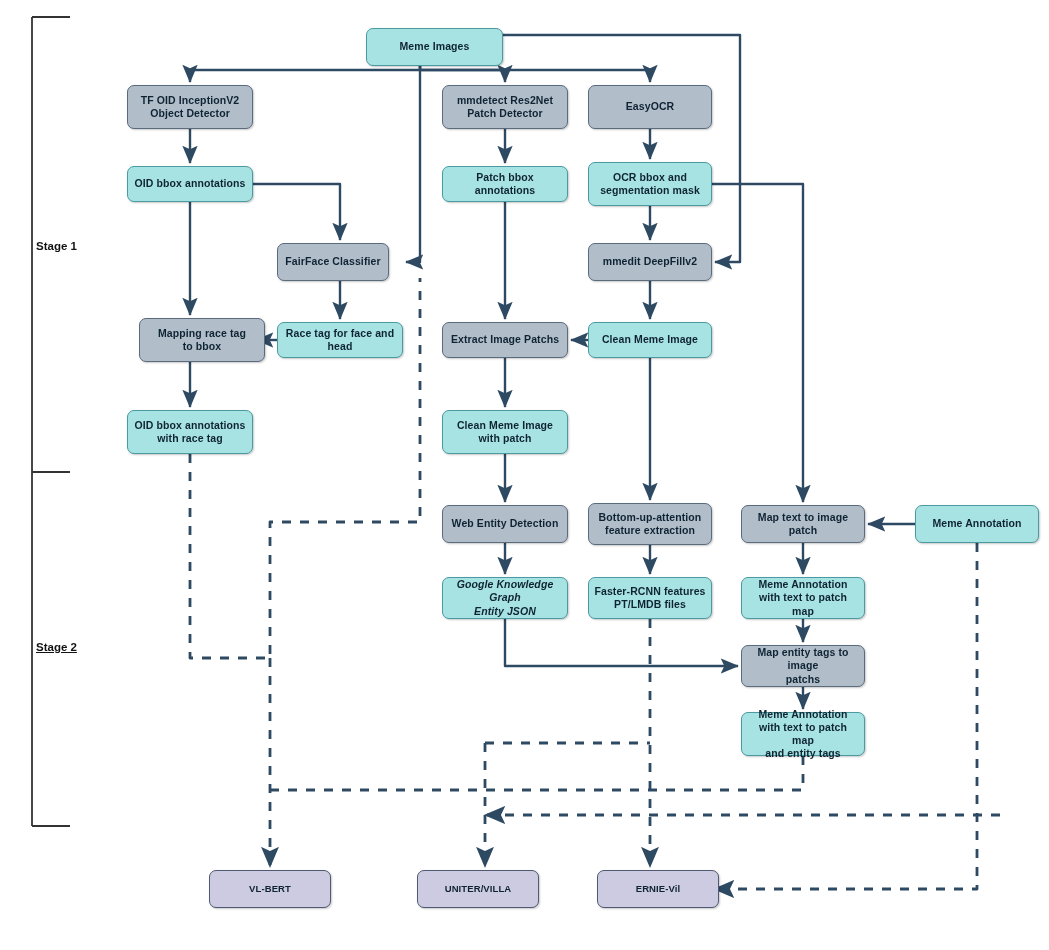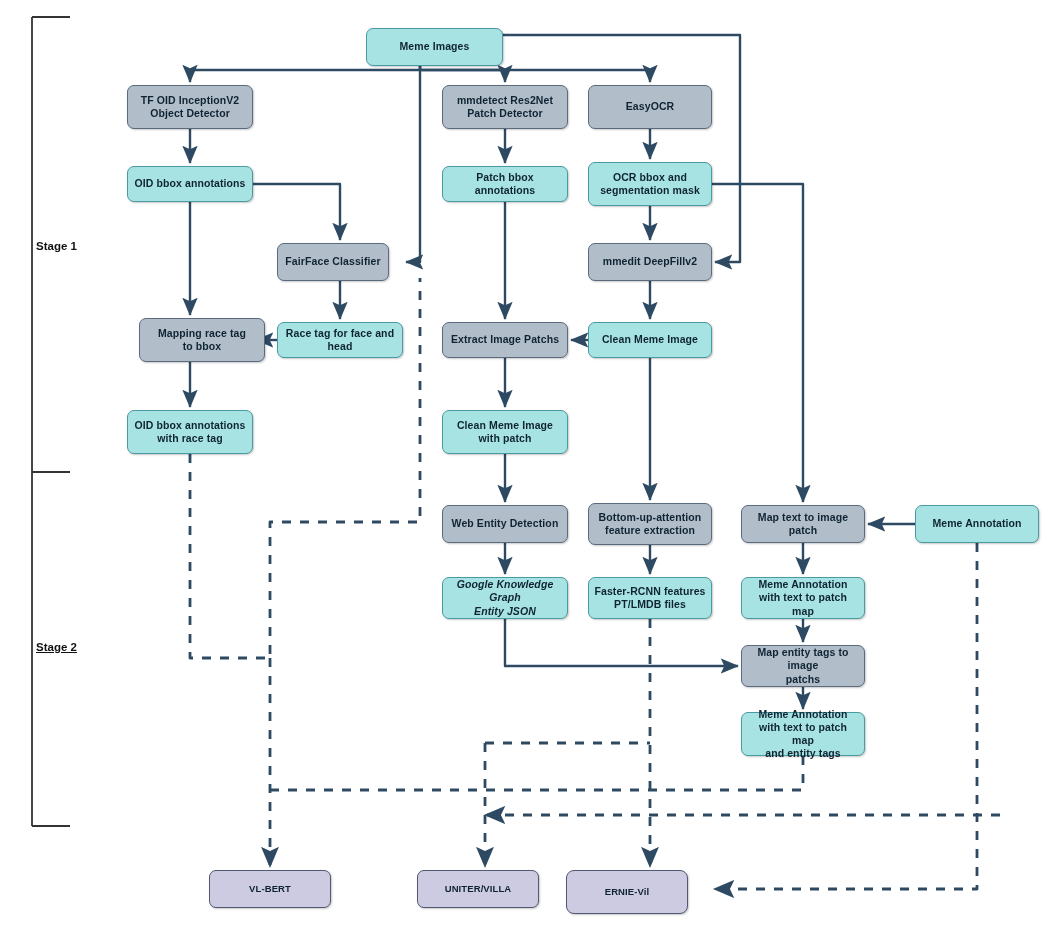--- a/index.html
+++ b/index.html
@@ -169,17 +169,17 @@
         <span>Meme Annotation
 with text to patch map
 and entity tags</span>
       </div>
       <div class="nodeBox t-model" style="left: 209px; top: 870px; width: 122px; height: 38px;">
         <span>VL-BERT</span>
       </div>
       <div class="nodeBox t-model" style="left: 417px; top: 870px; width: 122px; height: 38px;">
         <span>UNITER/VILLA</span>
       </div>
-      <div class="nodeBox t-model" style="left: 566px; top: 870px; width: 122px; height: 44px; border-radius: 8px;">
+      <div class="nodeBox t-model" style="left: 597px; top: 870px; width: 122px; height: 38px;">
         <span>ERNIE-Vil</span>
       </div>
     </div>
 </div>
 
 </body></html>

